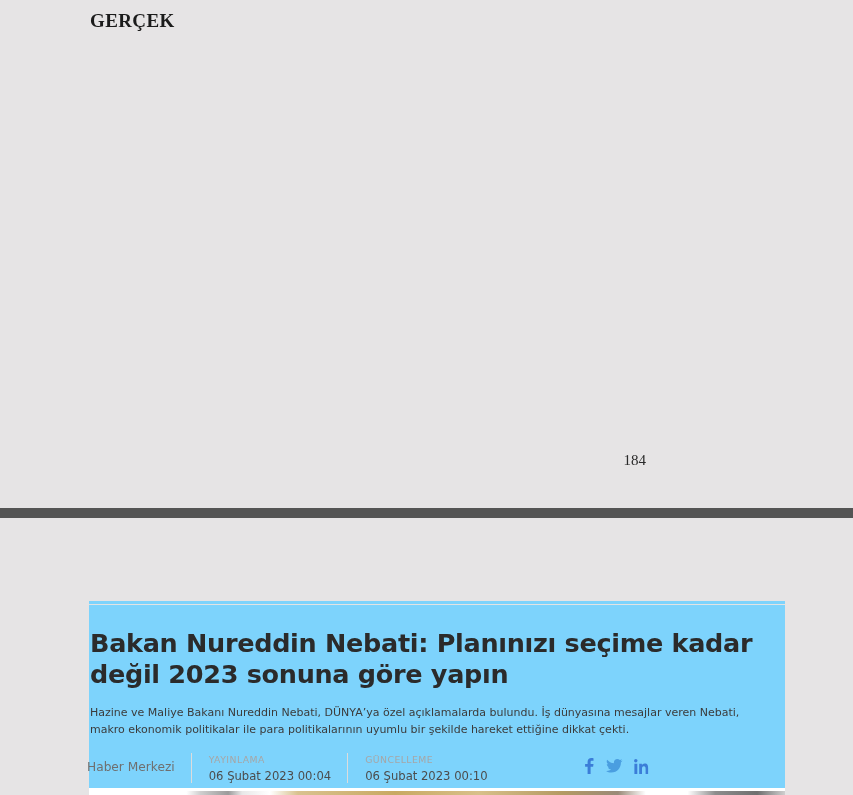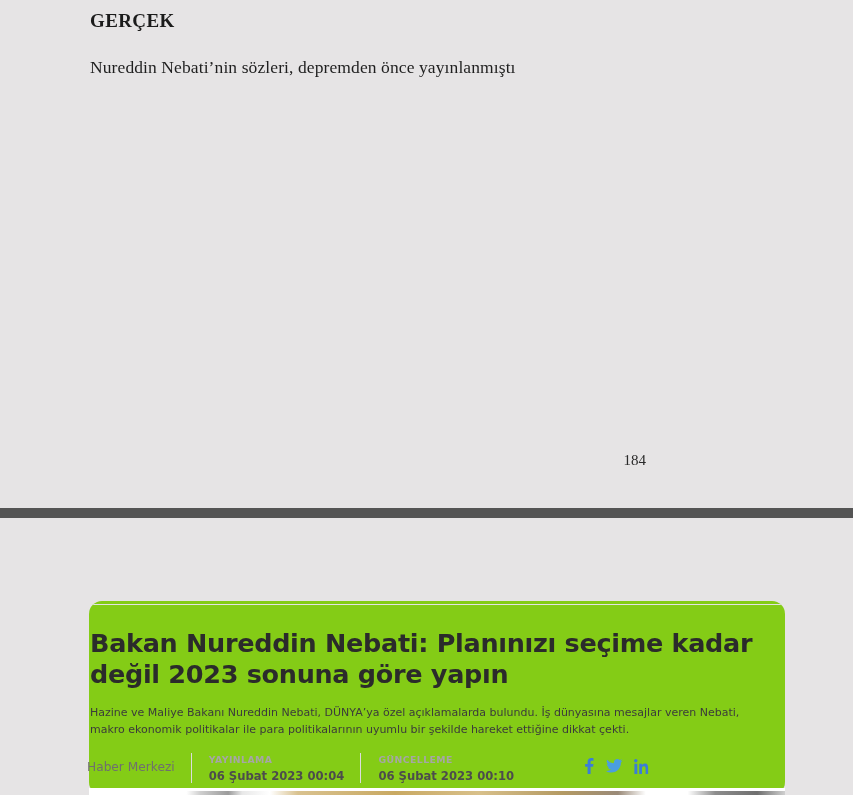--- a/index.html
+++ b/index.html
@@ -73,23 +73,22 @@
     background: #545454;
   }
 
   
   .news-card {
     position: absolute;
     left: 89px;
     top: 601px;
     width: 696px;
     height: 194px;
-    background: #84cc16;
-    overflow: hidden;
-    border-radius: 13px;
+    background: #7dd3fc;
+    overflow: hidden;
   }
   .news-card-topline {
     position: absolute;
     left: 0;
     top: 3px;
     width: 696px;
     height: 1px;
     background: #e3e3e3;
   }
   .news-body {
@@ -138,21 +137,20 @@
   .meta-sep {
     width: 1px;
     height: 30px;
     background: #dcdcdc;
     margin: 3px 17px 0 16px;
     flex: none;
   }
   .meta-block {
     padding-top: 3px;
     white-space: nowrap;
-    font-weight: bold;
   }
   .meta-label {
     display: block;
     font-family: "DejaVu Sans", "Liberation Sans", sans-serif;
     font-size: 9.3px;
     letter-spacing: 0.45px;
     color: #a6a6a6;
     line-height: 1.5;
   }
   .meta-value {
@@ -201,21 +199,20 @@
     left: 0; right: 0; top: 0; height: 3px;
     background: #ffffff;
   }
 </style>
 </head>
 <body>
 
 <div class="doc-page">
   <div class="doc-inner">
     <h1 class="verdict-label">GERÇEK</h1>
-    <p class="verdict-sub">Nureddin Nebati’nin sözleri, depremden önce yayınlanmıştı</p>
   </div>
   <div class="page-number">184</div>
 </div>
 
 <div class="divider-band"></div>
 
 <div class="news-card">
   <div class="news-card-topline"></div>
   <div class="news-body">
     <h2 class="news-headline">Bakan Nureddin Nebati: Planınızı seçime kadar değil 2023 sonuna göre yapın</h2>

